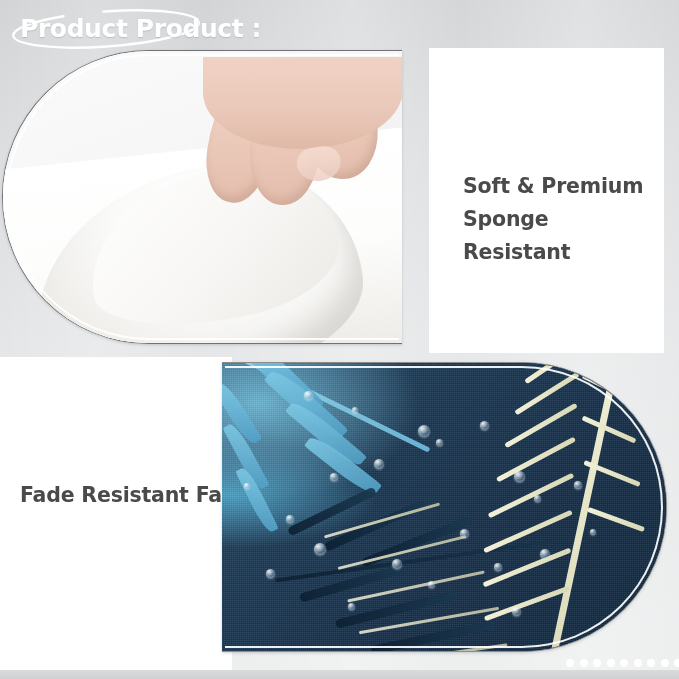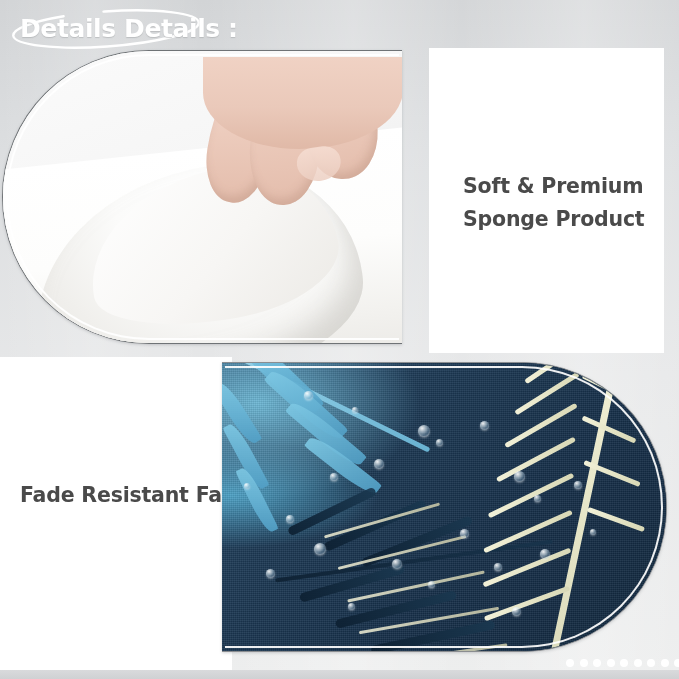--- a/index.html
+++ b/index.html
@@ -233,21 +233,21 @@
 </head>
 <body>
 
 <div class="stage">
   <div class="bg-sheen"></div>
 
   <div class="header">
     <svg class="header-ellipse" width="200" height="46" viewBox="0 0 200 46">
       <ellipse cx="100" cy="23" rx="93" ry="17.5" transform="rotate(-4 100 23)" fill="none" stroke="#ffffff" stroke-width="2.4" stroke-linecap="round" stroke-dasharray="250 40"></ellipse>
     </svg>
-    <div class="header-title">Details Details :</div>
+    <div class="header-title">Product Product :</div>
   </div>
 
   <div class="panel-top">
     <div class="sponge-photo">
       <div class="sponge-bg"></div>
       <div class="foam-shadow"></div>
       <div class="foam-slab-edge"></div>
       <div class="foam-slab"></div>
       <div class="foam-curl"></div>
       <div class="foam-curl-lip"></div>
@@ -258,21 +258,21 @@
         <div class="knuckle"></div>
         <div class="nail"></div>
       </div>
     </div>
     <div class="inner-ring"></div>
   </div>
 
   <div class="card-topright">
     <div class="caption">
       <div>Soft &amp; Premium</div>
-      <div>Sponge Product</div>
+      <div>Sponge Resistant</div>
     </div>
   </div>
 
   <div class="card-bottomleft">
     <div class="caption">
       <div>Fade Resistant Fabric</div>
     </div>
   </div>
 
   <div class="panel-bottom">

